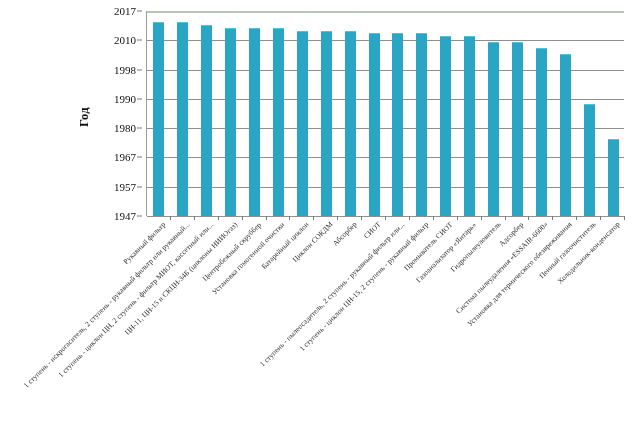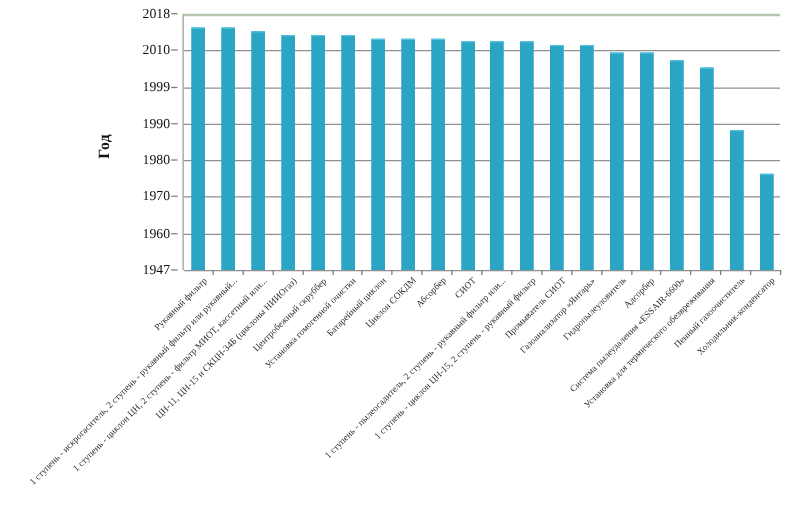--- a/index.html
+++ b/index.html
@@ -69,33 +69,33 @@
 </head>
 <body>
 
 <div id="chart-root">
 
   <div id="y-axis-title">Год</div>
 
   <div id="y-ticks">
       <div class="y-tick" style="top: 205px;">1947</div>
       <div class="y-tickmark" style="top: 205px;"></div>
-      <div class="y-tick" style="top: 175.714px;">1960</div>
+      <div class="y-tick" style="top: 175.714px;">1957</div>
       <div class="y-tickmark" style="top: 175.714px;"></div>
-      <div class="y-tick" style="top: 146.429px;">1970</div>
+      <div class="y-tick" style="top: 146.429px;">1967</div>
       <div class="y-tickmark" style="top: 146.429px;"></div>
       <div class="y-tick" style="top: 117.143px;">1980</div>
       <div class="y-tickmark" style="top: 117.143px;"></div>
       <div class="y-tick" style="top: 87.8571px; font-family: Liberation Serif, serif;">1990</div>
       <div class="y-tickmark" style="top: 87.8571px;"></div>
-      <div class="y-tick" style="top: 58.5714px;">1999</div>
+      <div class="y-tick" style="top: 58.5714px;">1998</div>
       <div class="y-tickmark" style="top: 58.5714px;"></div>
       <div class="y-tick" style="top: 29.2857px;">2010</div>
       <div class="y-tickmark" style="top: 29.2857px;"></div>
-      <div class="y-tick" style="top: 0px;">2018</div>
+      <div class="y-tick" style="top: 0px;">2017</div>
       <div class="y-tickmark" style="top: 0px;"></div>
     </div>
 
   <div id="plot-area">
     <div id="gridlines">
         <div class="gridline base-line" style="top: 205px;"></div>
         <div class="gridline" style="top: 175.714px;"></div>
         <div class="gridline" style="top: 146.429px;"></div>
         <div class="gridline" style="top: 117.143px;"></div>
         <div class="gridline" style="top: 87.8571px;"></div>

